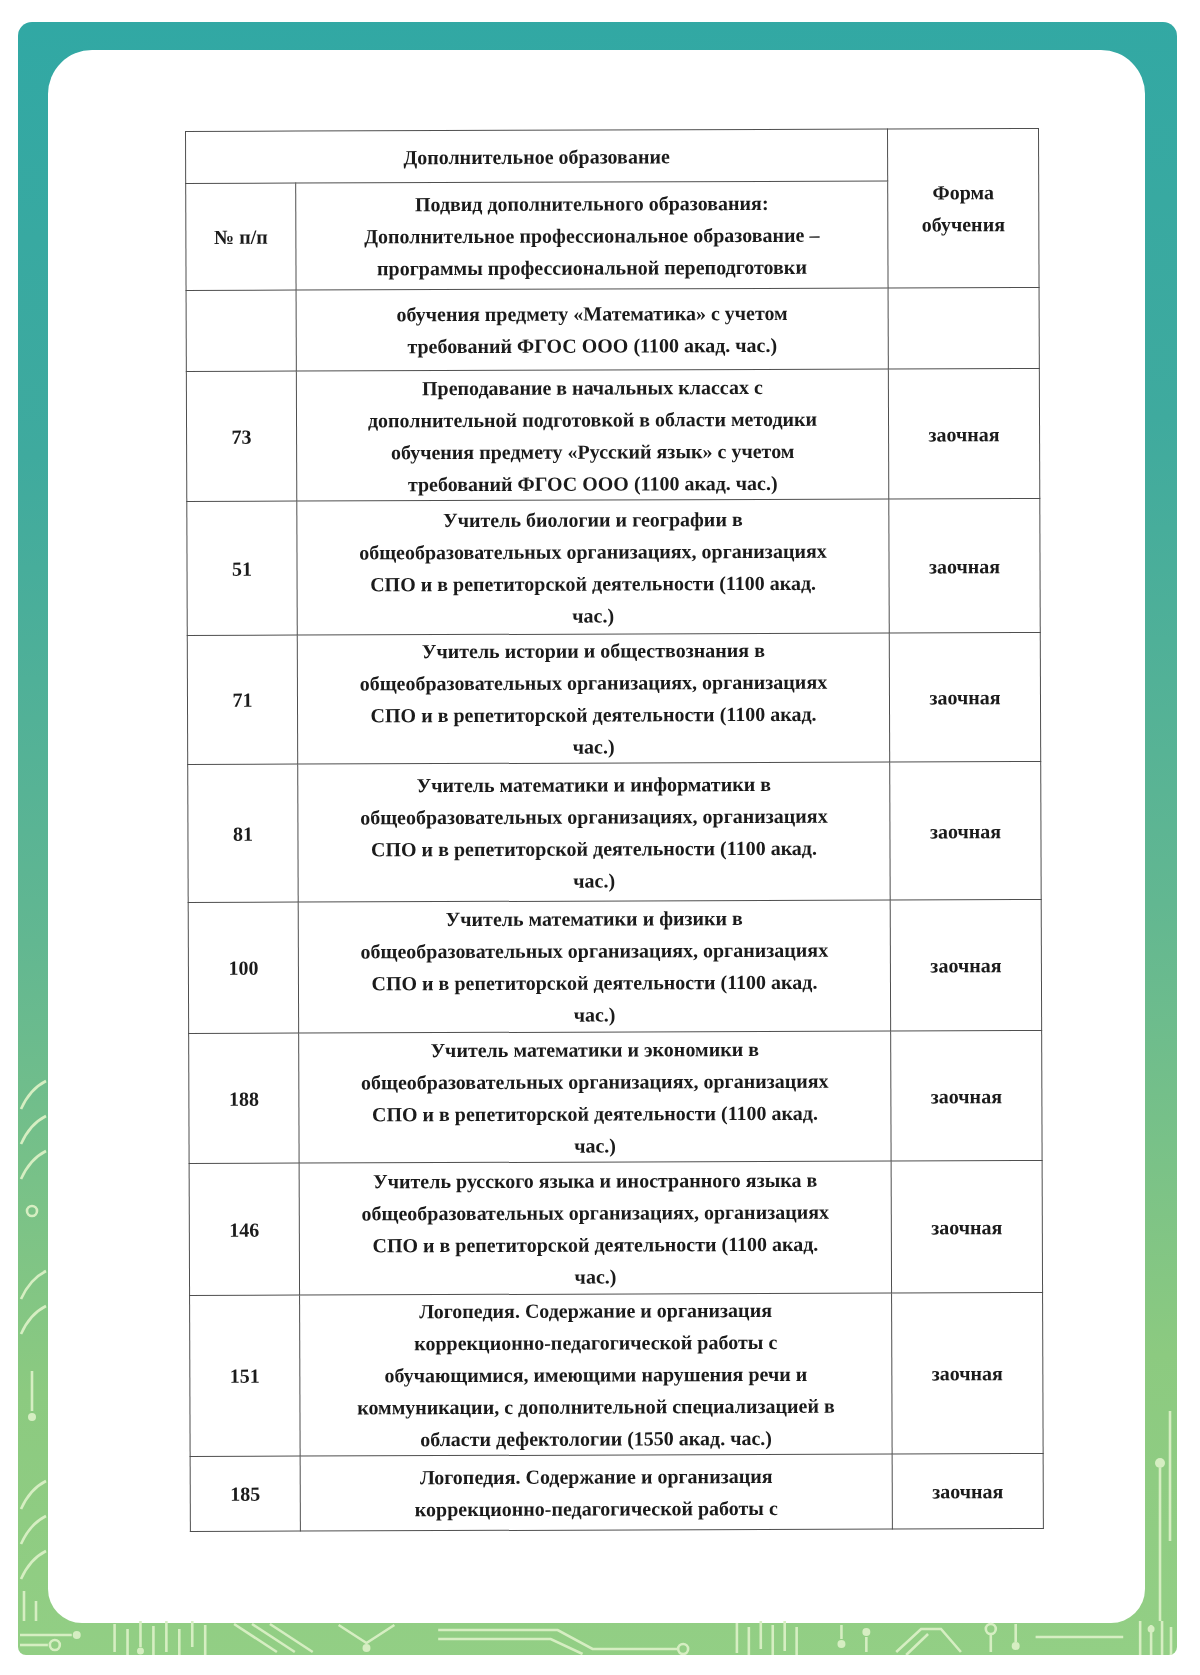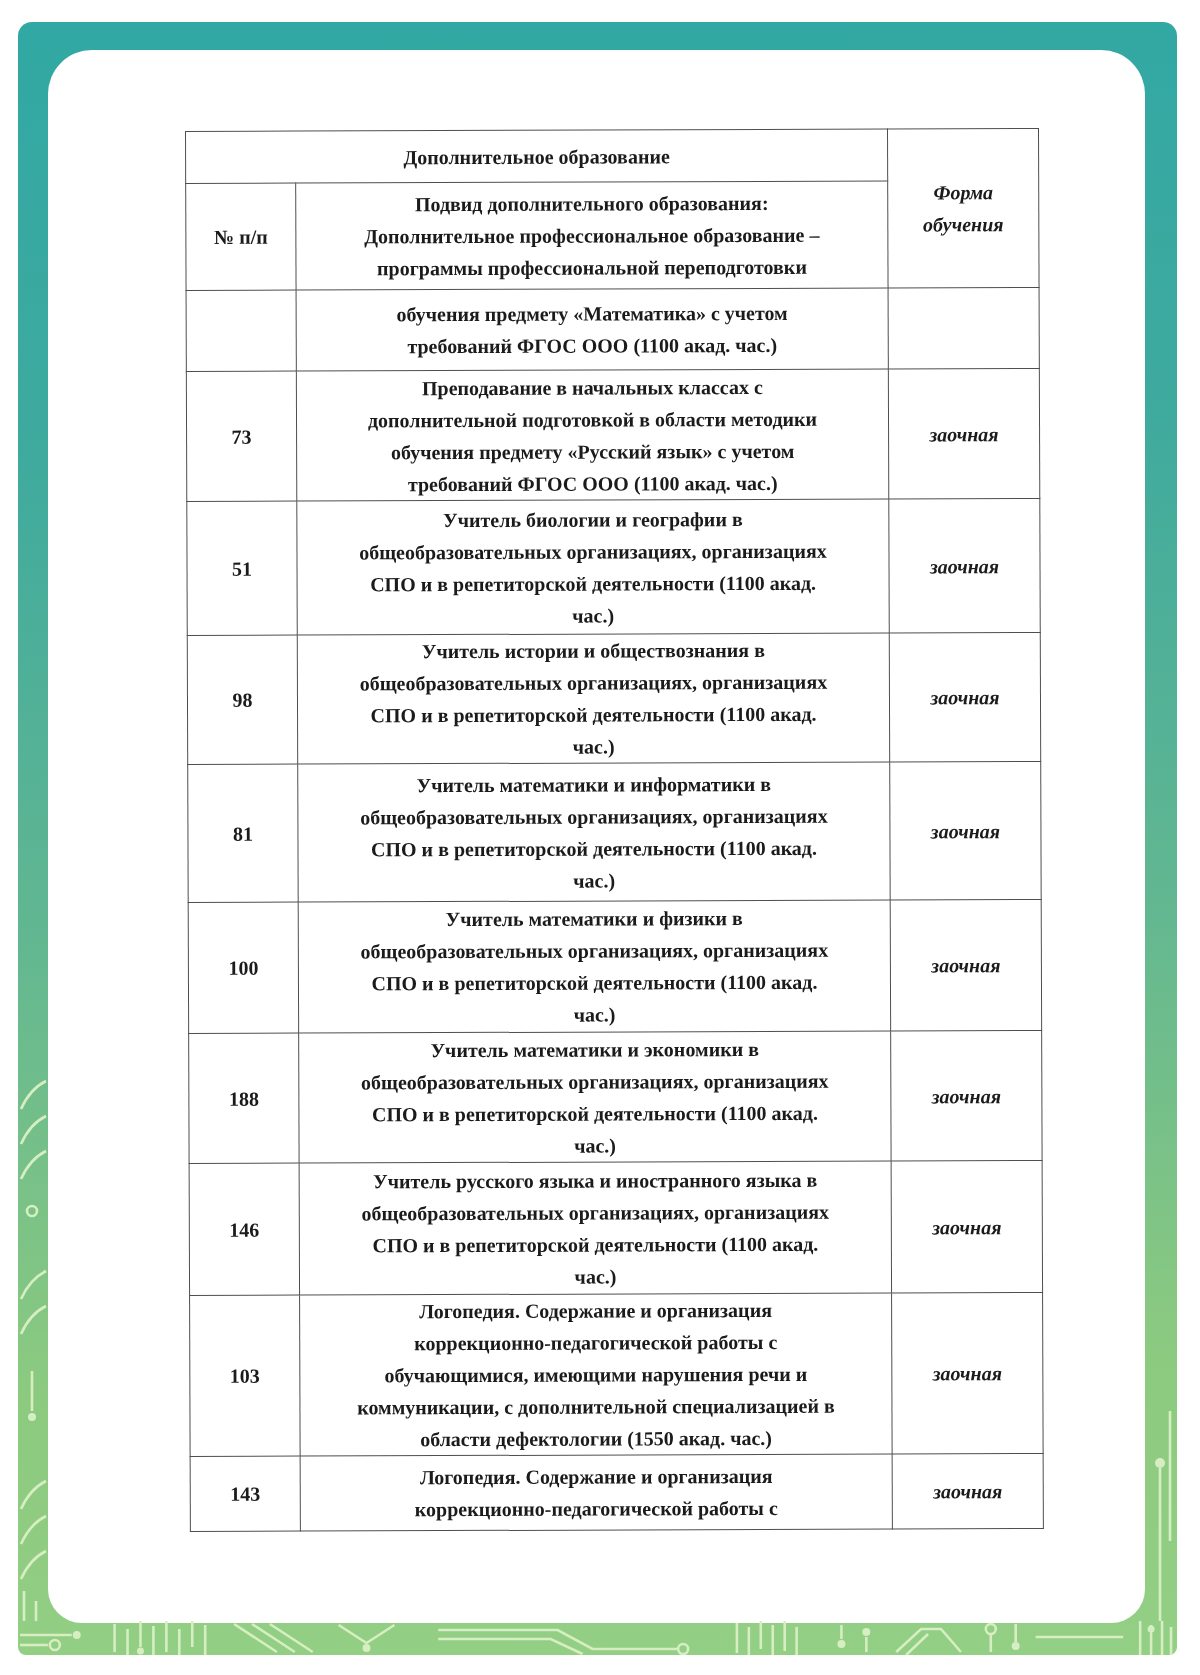--- a/index.html
+++ b/index.html
@@ -36,21 +36,21 @@
   }
   .doc-table td{
     border:1.5px solid #4f4f4f;
     text-align:center;vertical-align:middle;
     font-weight:bold;color:#1b1b1b;
     font-size:20px;line-height:32px;
     padding:0 8px;
     white-space:pre-line;
   }
   .doc-table td.num{white-space:normal;}
-  .doc-table td.form{white-space:normal;font-style:italic;}
+  .doc-table td.form{white-space:normal;}
 </style>
 </head>
 <body>
 
 <div class="page">
 
   <div class="frame">
     <div class="frame-inner"></div>
 
     <svg class="circuit-bottom" viewBox="0 0 1160 34" preserveAspectRatio="none" fill="none" stroke="#d6eec2" stroke-width="2.6">
@@ -157,21 +157,21 @@
       </tr>
       <tr style="height:134px">
         <td class="num">51</td>
         <td>Учитель биологии и географии в
 общеобразовательных организациях, организациях
 СПО и в репетиторской деятельности (1100 акад.
 час.)</td>
         <td class="form">заочная</td>
       </tr>
       <tr style="height:125px">
-        <td class="num">98</td>
+        <td class="num">71</td>
         <td>Учитель истории и обществознания в
 общеобразовательных организациях, организациях
 СПО и в репетиторской деятельности (1100 акад.
 час.)</td>
         <td class="form">заочная</td>
       </tr>
       <tr style="height:138px">
         <td class="num">81</td>
         <td>Учитель математики и информатики в
 общеобразовательных организациях, организациях
@@ -197,29 +197,29 @@
       </tr>
       <tr style="height:132px">
         <td class="num">146</td>
         <td>Учитель русского языка и иностранного языка в
 общеобразовательных организациях, организациях
 СПО и в репетиторской деятельности (1100 акад.
 час.)</td>
         <td class="form">заочная</td>
       </tr>
       <tr style="height:160px">
-        <td class="num">103</td>
+        <td class="num">151</td>
         <td>Логопедия. Содержание и организация
 коррекционно-педагогической работы с
 обучающимися, имеющими нарушения речи и
 коммуникации, с дополнительной специализацией в
 области дефектологии (1550 акад. час.)</td>
         <td class="form">заочная</td>
       </tr>
       <tr style="height:75px">
-        <td class="num">143</td>
+        <td class="num">185</td>
         <td>Логопедия. Содержание и организация
 коррекционно-педагогической работы с</td>
         <td class="form">заочная</td>
       </tr>
     </tbody>
   </table>
 </div>
 
 </body></html>

